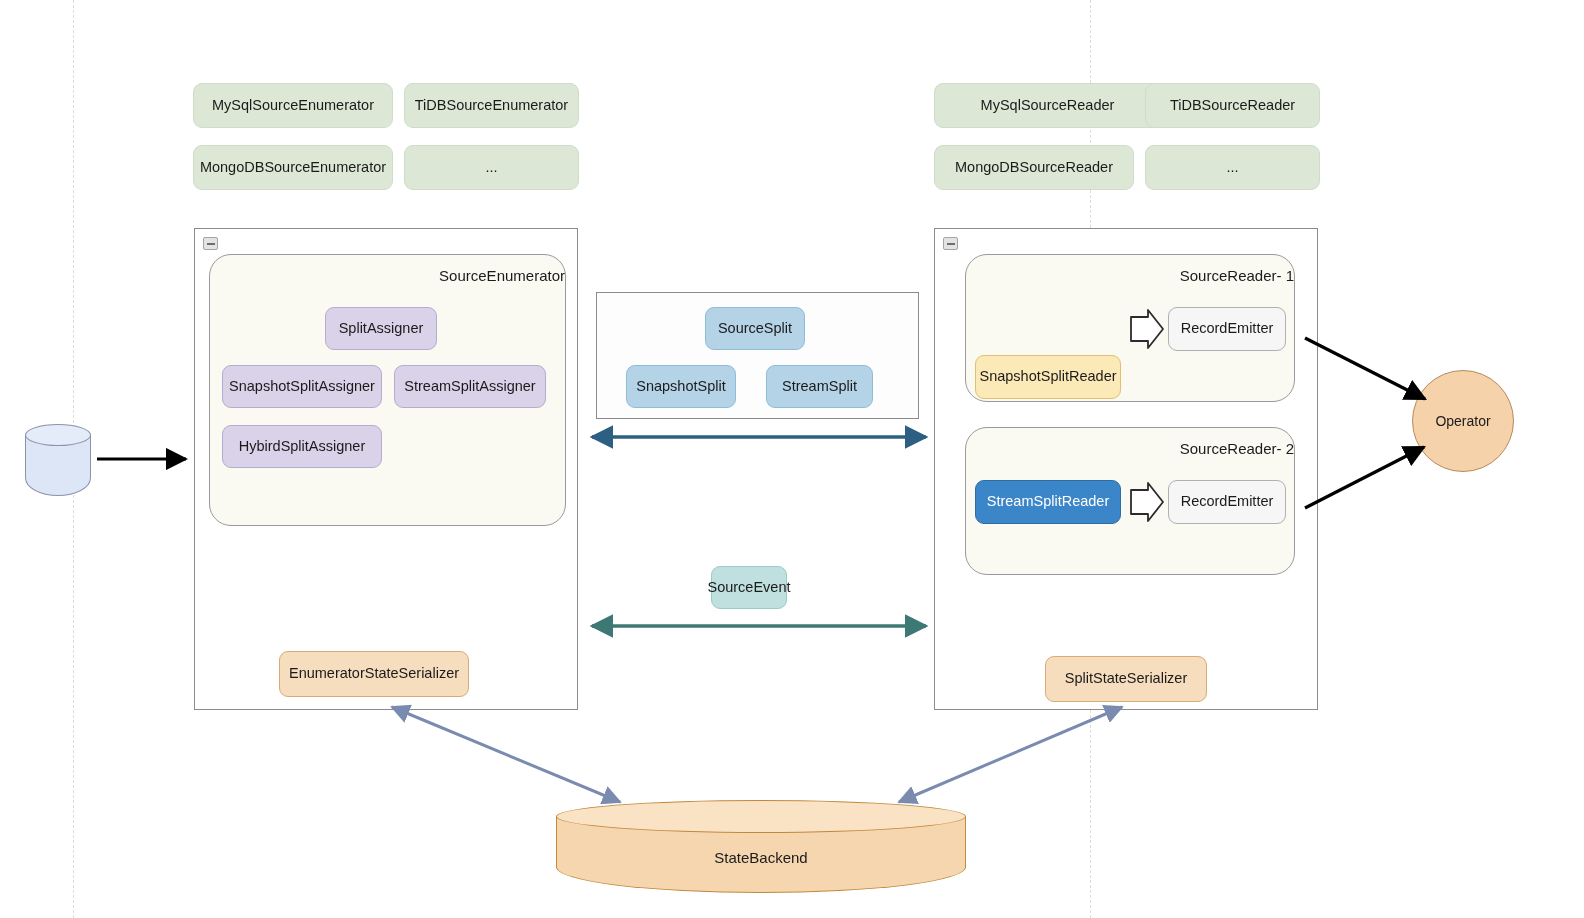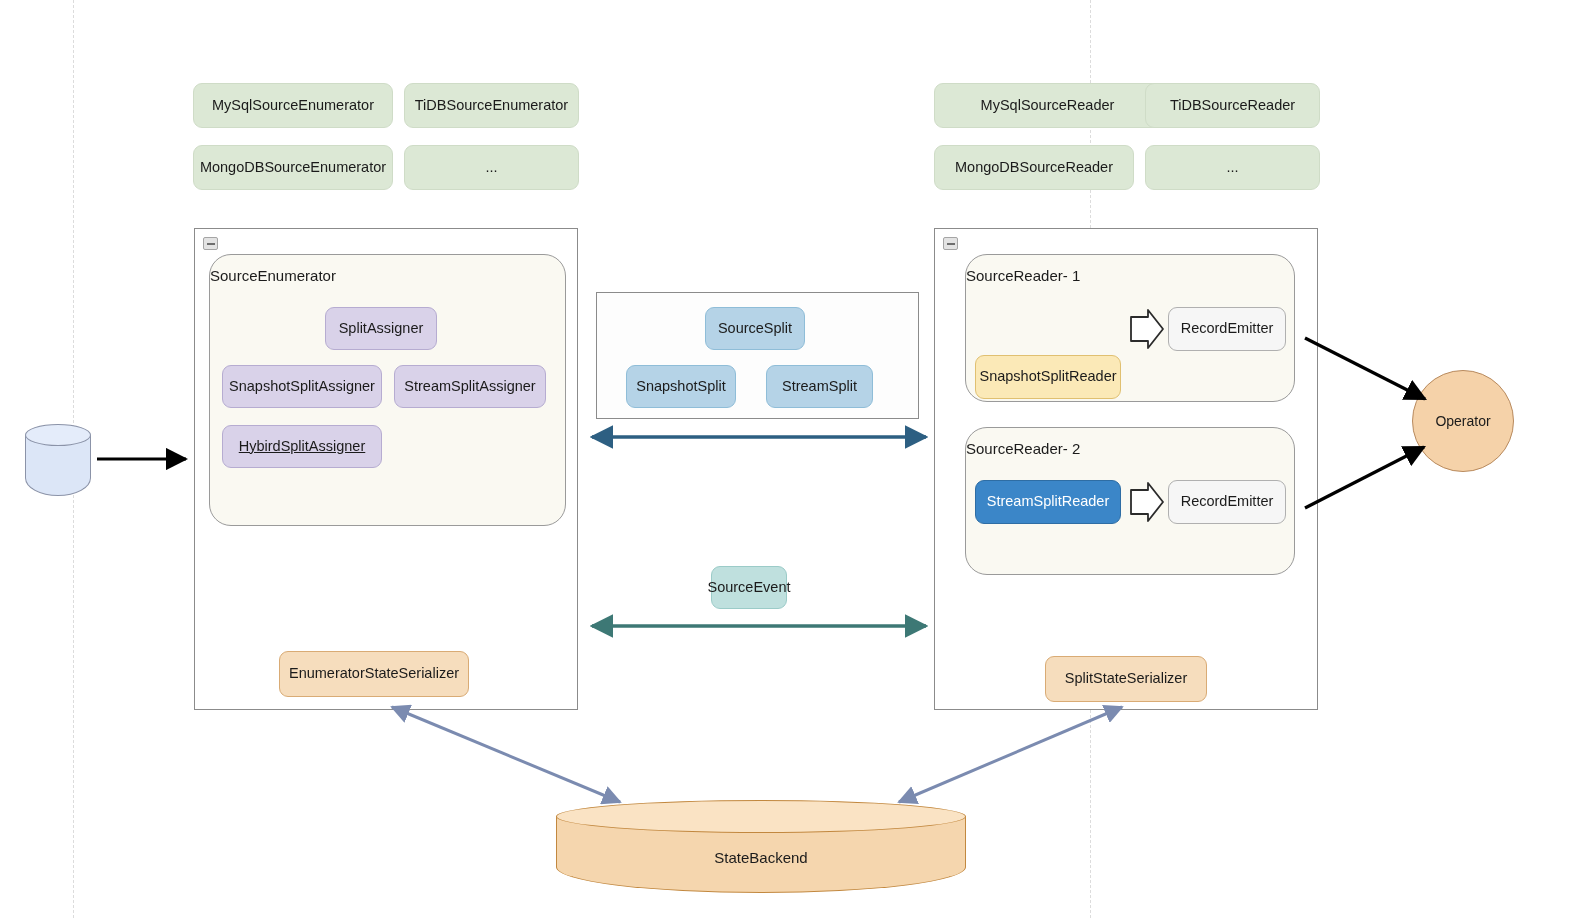--- a/index.html
+++ b/index.html
@@ -105,21 +105,21 @@
   
   .group {
     position: absolute;
     background: #faf9f2;
     border: 1.4px solid #9a9a9a;
     border-radius: 22px;
   }
   .group-title {
     position: absolute;
     left: 0; right: 0;
-    text-align: left;
+    text-align: right;
     font-size: 15px;
     color: #1b1b1b;
   }
 
   .plain-panel {
     position: absolute;
     background: #fdfdfd;
     border: 1.6px solid #8b8b8b;
   }
 
@@ -191,21 +191,21 @@
 
   <div class="node purple-box" style="left:325px; top:307px; width:112px; height:43px;">
     <span>SplitAssigner</span>
   </div>
   <div class="node purple-box" style="left:222px; top:365px; width:160px; height:43px;">
     <span>SnapshotSplitAssigner</span>
   </div>
   <div class="node purple-box" style="left:394px; top:365px; width:152px; height:43px;">
     <span>StreamSplitAssigner</span>
   </div>
-  <div class="node purple-box" style="left:222px; top:425px; width:160px; height:43px;text-decoration:underline;">
+  <div class="node purple-box" style="left:222px; top:425px; width:160px; height:43px;">
     <span>HybirdSplitAssigner</span>
   </div>
 
   <div class="node tan-box" style="left:279px; top:651px; width:190px; height:46px;">
     <span>EnumeratorStateSerializer</span>
   </div>
 
   <div class="plain-panel" style="left:596px; top:292px; width:323px; height:127px;"></div>
 
   <div class="node blue-box" style="left:705px; top:307px; width:100px; height:43px;">

